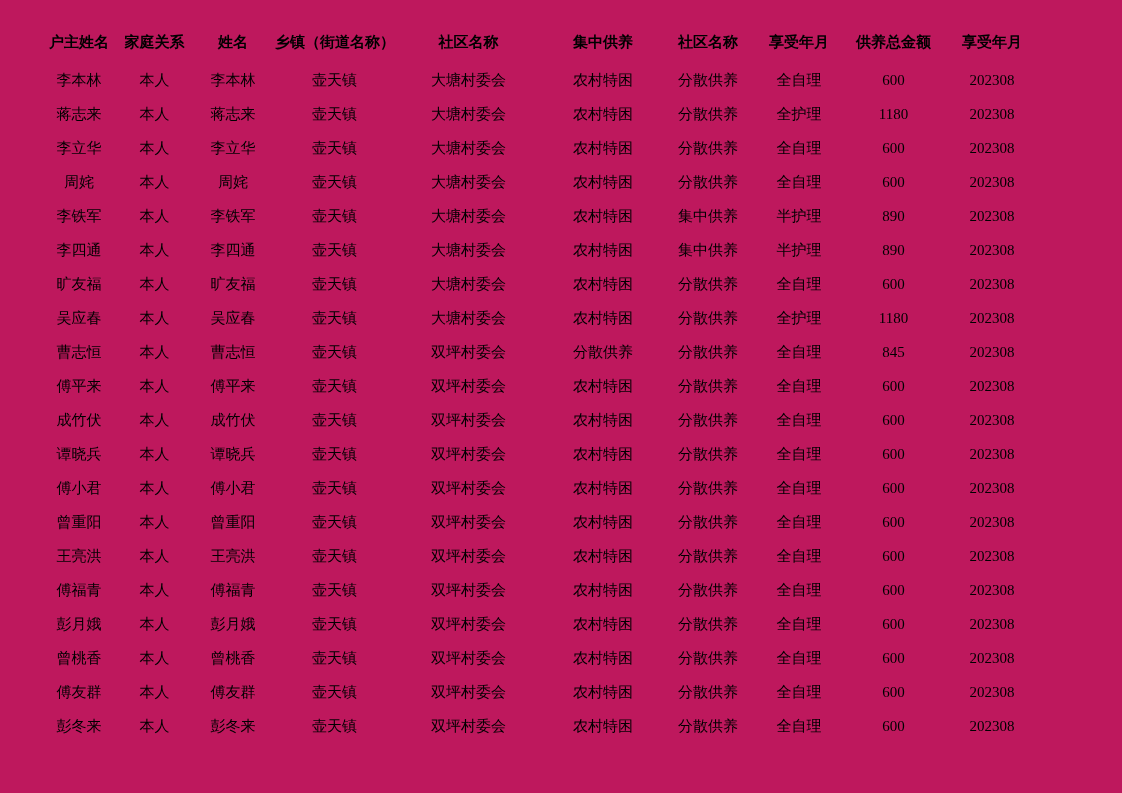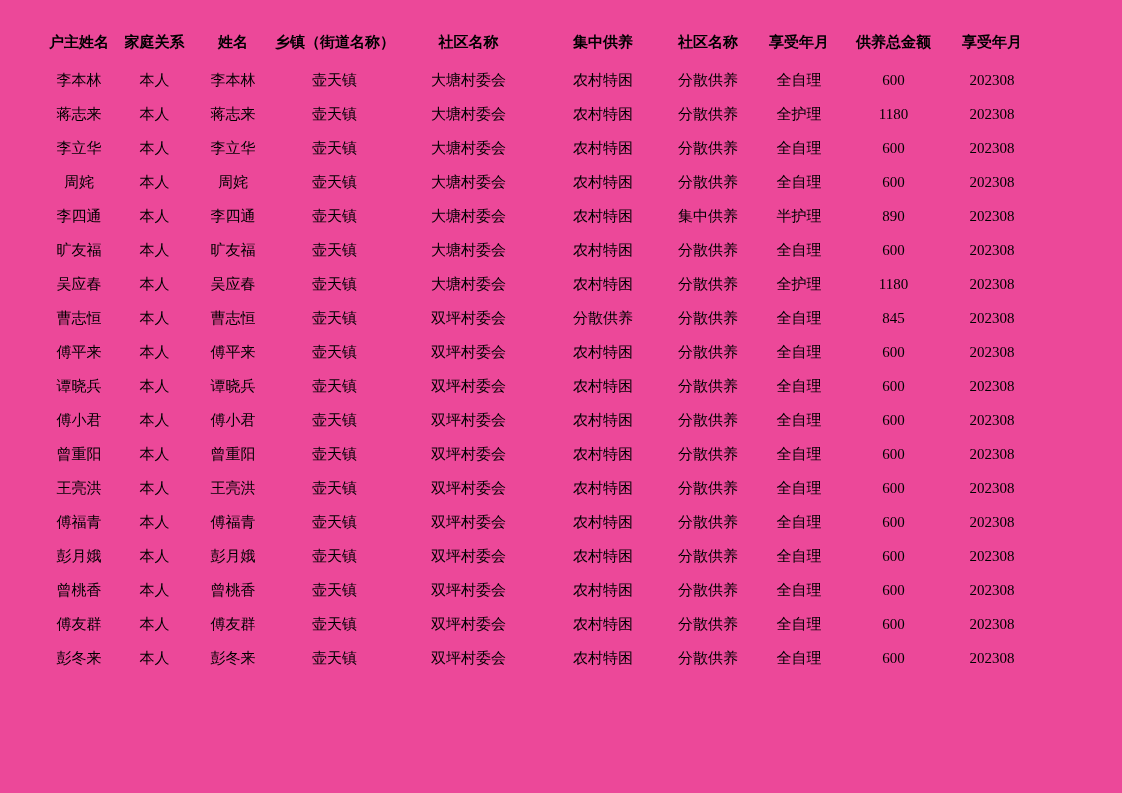--- a/index.html
+++ b/index.html
@@ -4,21 +4,21 @@
 <style>
   html, body {
     margin: 0;
     padding: 0;
     background: #ffffff;
   }
   .page {
     position: relative;
     width: 1122px;
     height: 793px;
-    background: #ec4899;
+    background: #be185d;
     overflow: hidden;
     font-family: "Liberation Serif", "DejaVu Serif", serif;
     color: #000000;
   }
   table.welfare {
     border-collapse: collapse;
     table-layout: fixed;
     margin-left: 40px;
     width: 1002px;
   }
@@ -116,32 +116,44 @@
           <td>周姹</td>
           <td>壶天镇</td>
           <td>大塘村委会</td>
           <td>农村特困</td>
           <td>分散供养</td>
           <td>全自理</td>
           <td>600</td>
           <td>202308</td>
         </tr>
         <tr>
-          <td>李四通</td>
-          <td>本人</td>
-          <td>李四通</td>
+          <td>李铁军</td>
+          <td>本人</td>
+          <td>李铁军</td>
           <td>壶天镇</td>
           <td>大塘村委会</td>
           <td>农村特困</td>
           <td>集中供养</td>
           <td>半护理</td>
           <td>890</td>
           <td>202308</td>
         </tr>
         <tr>
+          <td>李四通</td>
+          <td>本人</td>
+          <td>李四通</td>
+          <td>壶天镇</td>
+          <td>大塘村委会</td>
+          <td>农村特困</td>
+          <td>集中供养</td>
+          <td>半护理</td>
+          <td>890</td>
+          <td>202308</td>
+        </tr>
+        <tr>
           <td>旷友福</td>
           <td>本人</td>
           <td>旷友福</td>
           <td>壶天镇</td>
           <td>大塘村委会</td>
           <td>农村特困</td>
           <td>分散供养</td>
           <td>全自理</td>
           <td>600</td>
           <td>202308</td>
@@ -167,20 +179,32 @@
           <td>分散供养</td>
           <td>分散供养</td>
           <td>全自理</td>
           <td>845</td>
           <td>202308</td>
         </tr>
         <tr>
           <td>傅平来</td>
           <td>本人</td>
           <td>傅平来</td>
+          <td>壶天镇</td>
+          <td>双坪村委会</td>
+          <td>农村特困</td>
+          <td>分散供养</td>
+          <td>全自理</td>
+          <td>600</td>
+          <td>202308</td>
+        </tr>
+        <tr>
+          <td>成竹伏</td>
+          <td>本人</td>
+          <td>成竹伏</td>
           <td>壶天镇</td>
           <td>双坪村委会</td>
           <td>农村特困</td>
           <td>分散供养</td>
           <td>全自理</td>
           <td>600</td>
           <td>202308</td>
         </tr>
         <tr>
           <td>谭晓兵</td>

